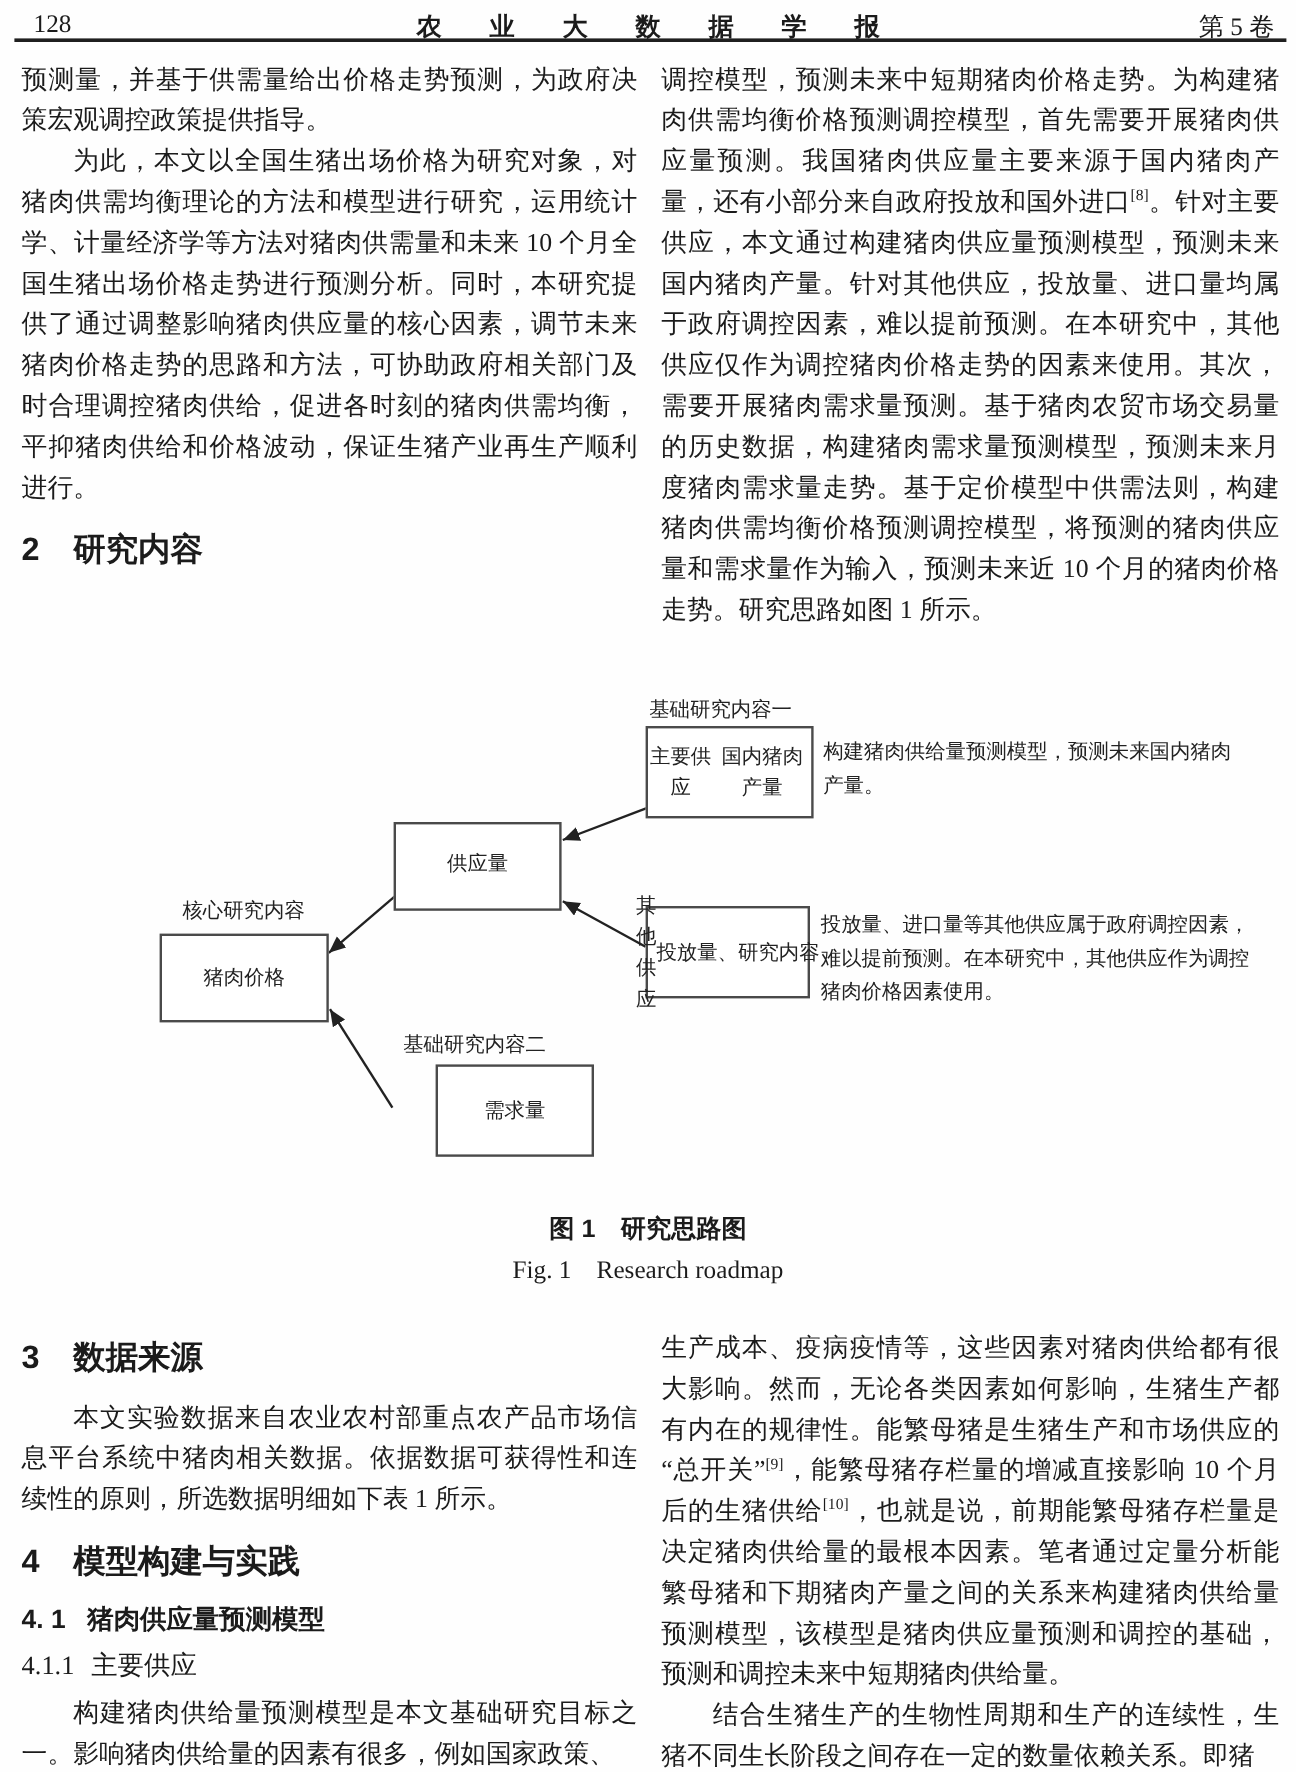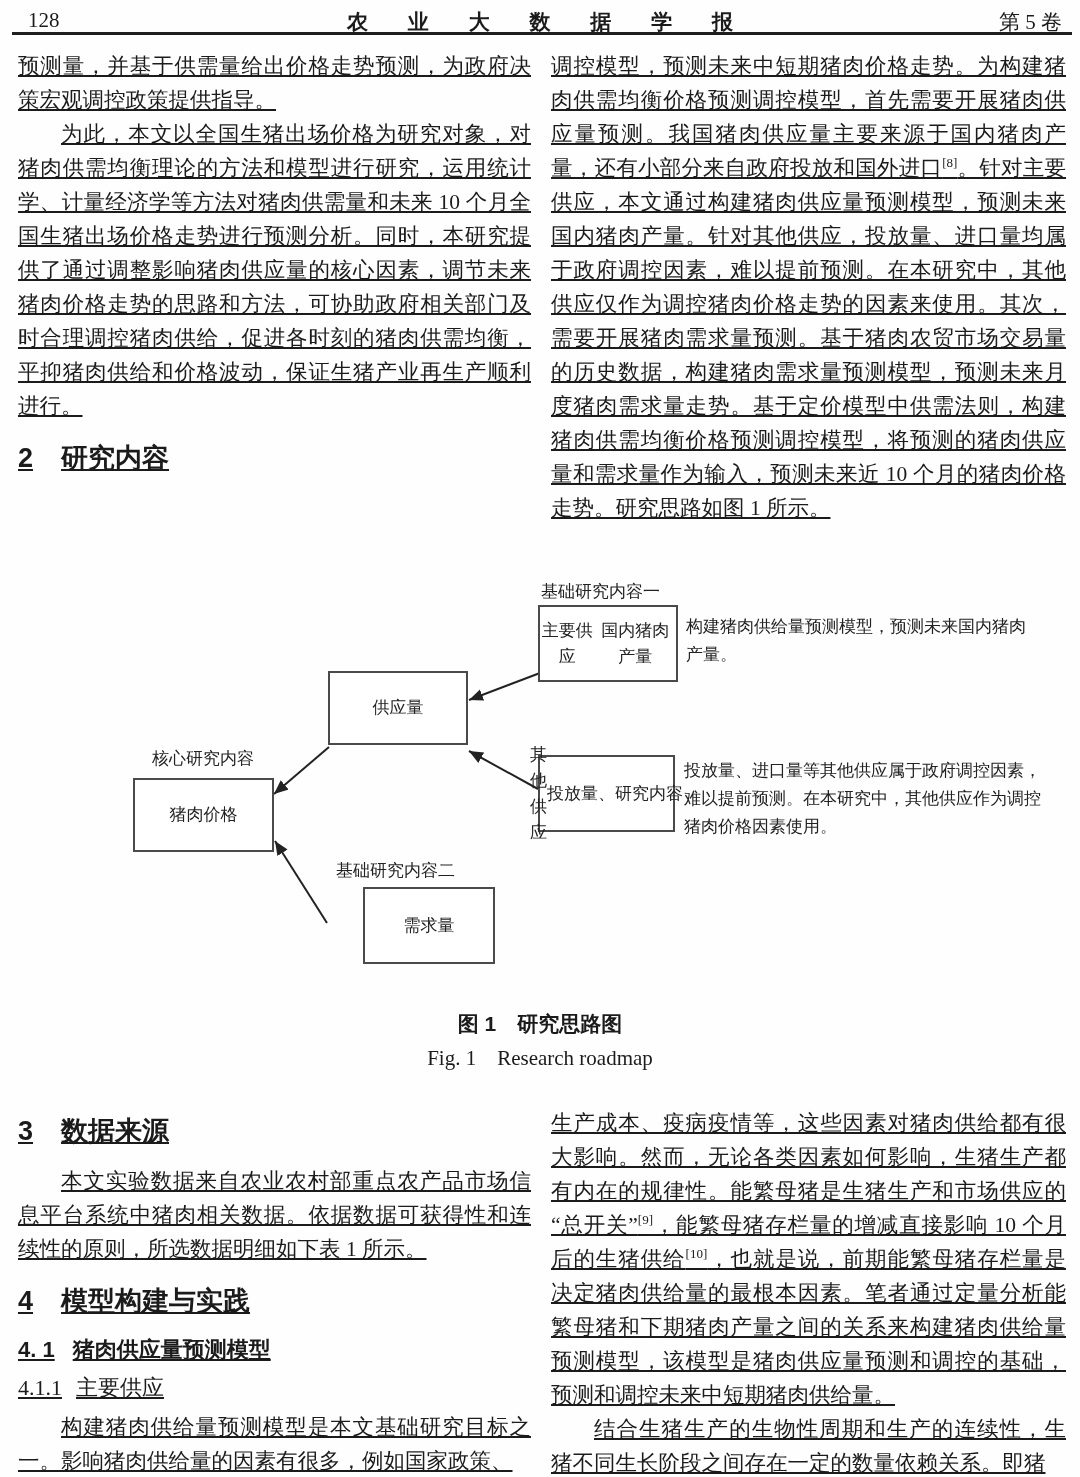--- a/index.html
+++ b/index.html
@@ -12,21 +12,21 @@
 
   
   .pg-num{position:absolute;left:28px;top:8px;font-size:21px;}
   .pg-title{position:absolute;left:0;right:0;top:8px;text-align:center;
     font-family:"Liberation Sans","DejaVu Sans",sans-serif;font-weight:600;
     font-size:21px;letter-spacing:17px;padding-left:17px;}
   .pg-vol{position:absolute;right:18px;top:8px;font-size:21px;}
   .pg-rule{position:absolute;left:12px;right:8px;top:32px;height:3px;background:#1f1f1f;}
 
   
-  .col{position:absolute;font-size:21.5px;line-height:34px;text-align:justify;text-decoration:underline;}
+  .col{position:absolute;font-size:21.5px;line-height:34px;text-align:justify;}
   .col p{margin:0;}
   .col p.ind{text-indent:2em;}
   .col sup{font-size:13px;line-height:0;}
   .col-lt{left:18px;top:49px;width:513px;}
   .col-rt{left:551px;top:49px;width:515px;}
   .col-lb{left:18px;top:1103px;width:513px;}
   .col-rb{left:551px;top:1106px;width:515px;height:371px;overflow:hidden;}
 
   h2.sec{font-family:"Liberation Sans","DejaVu Sans",sans-serif;font-weight:600;
     font-size:27px;margin:17px 0 15px 0;line-height:36px;text-align:left;}
@@ -83,21 +83,21 @@
       <line x1="327" y1="348" x2="275" y2="266" stroke="#222" stroke-width="2" marker-end="url(#arr)"></line>
     </svg>
 
     <div class="fig-label" style="left:541px;top:6px;">基础研究内容一</div>
     <div class="fig-box" style="left:538px;top:30px;width:136px;height:73px;">
       <span>主要供应</span>
       <span>国内猪肉产量</span>
     </div>
     <div class="fig-ann" style="left:686px;top:38px;width:345px;">构建猪肉供给量预测模型，预测未来国内猪肉产量。</div>
 
-    <div class="fig-box" style="left:328px;top:96px;width:136px;height:70px;">
+    <div class="fig-box" style="left:328px;top:110px;width:136px;height:70px;font-family:Liberation Mono, monospace;">
       <span>供应量</span>
     </div>
 
     <div class="fig-label" style="left:152px;top:173px;">核心研究内容</div>
     <div class="fig-box" style="left:133px;top:203px;width:137px;height:70px;">
       <span>猪肉价格</span>
     </div>
 
     <div class="fig-box" style="left:538px;top:180px;width:133px;height:73px;">
       <span>其他供应</span>

